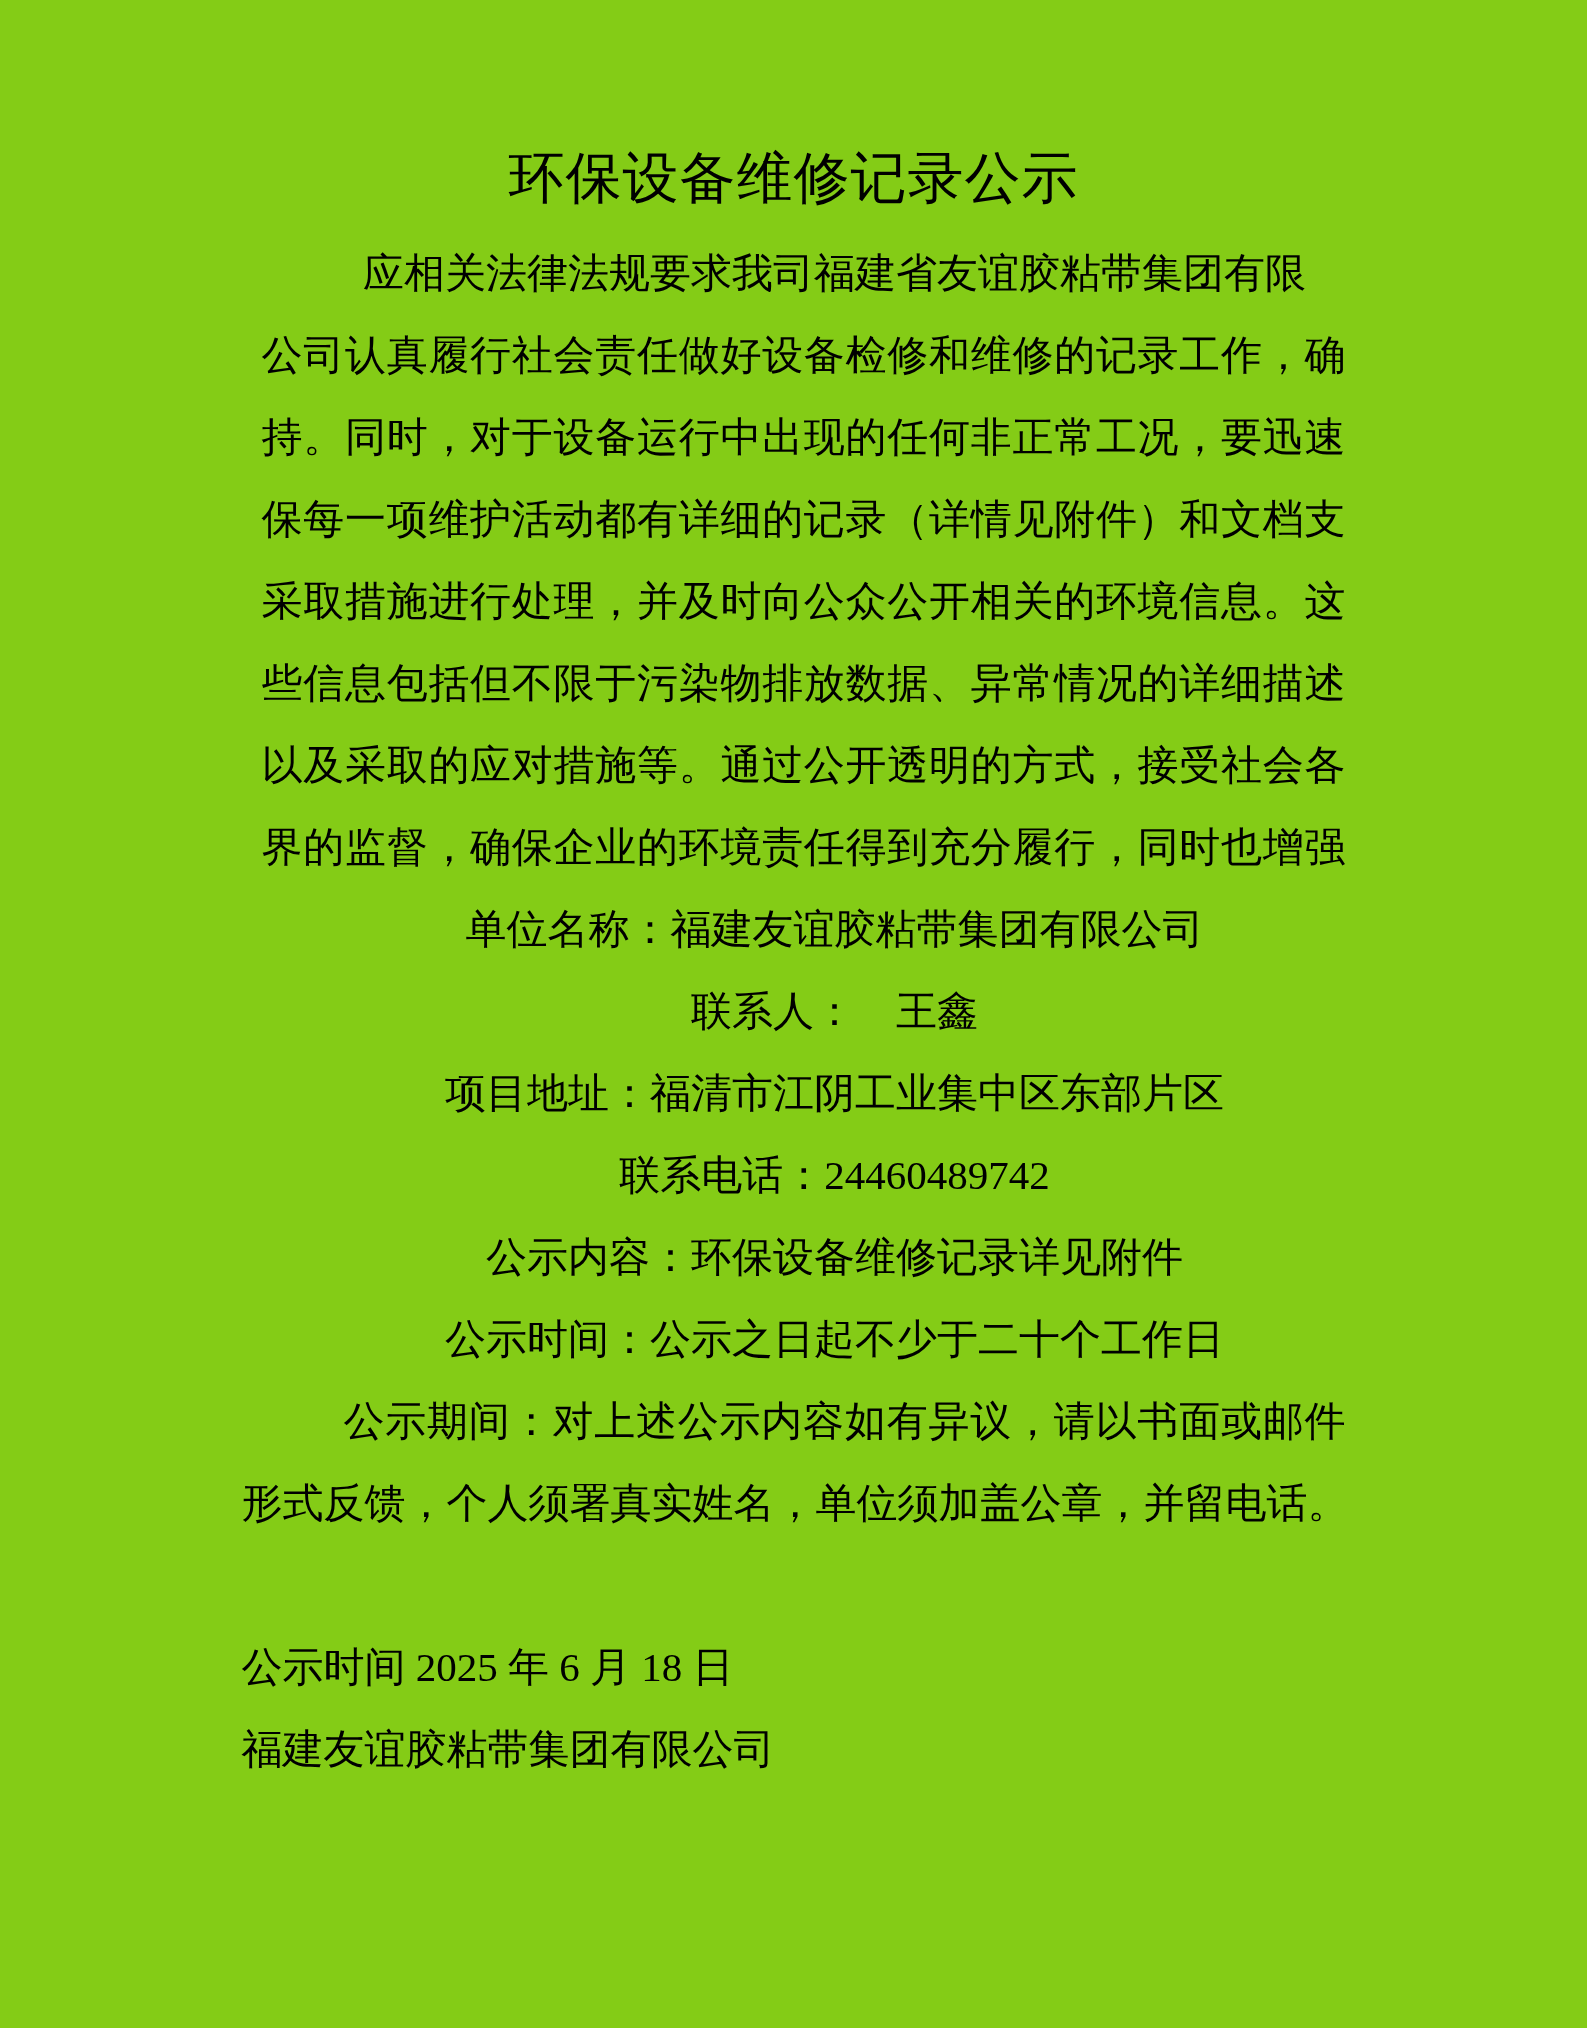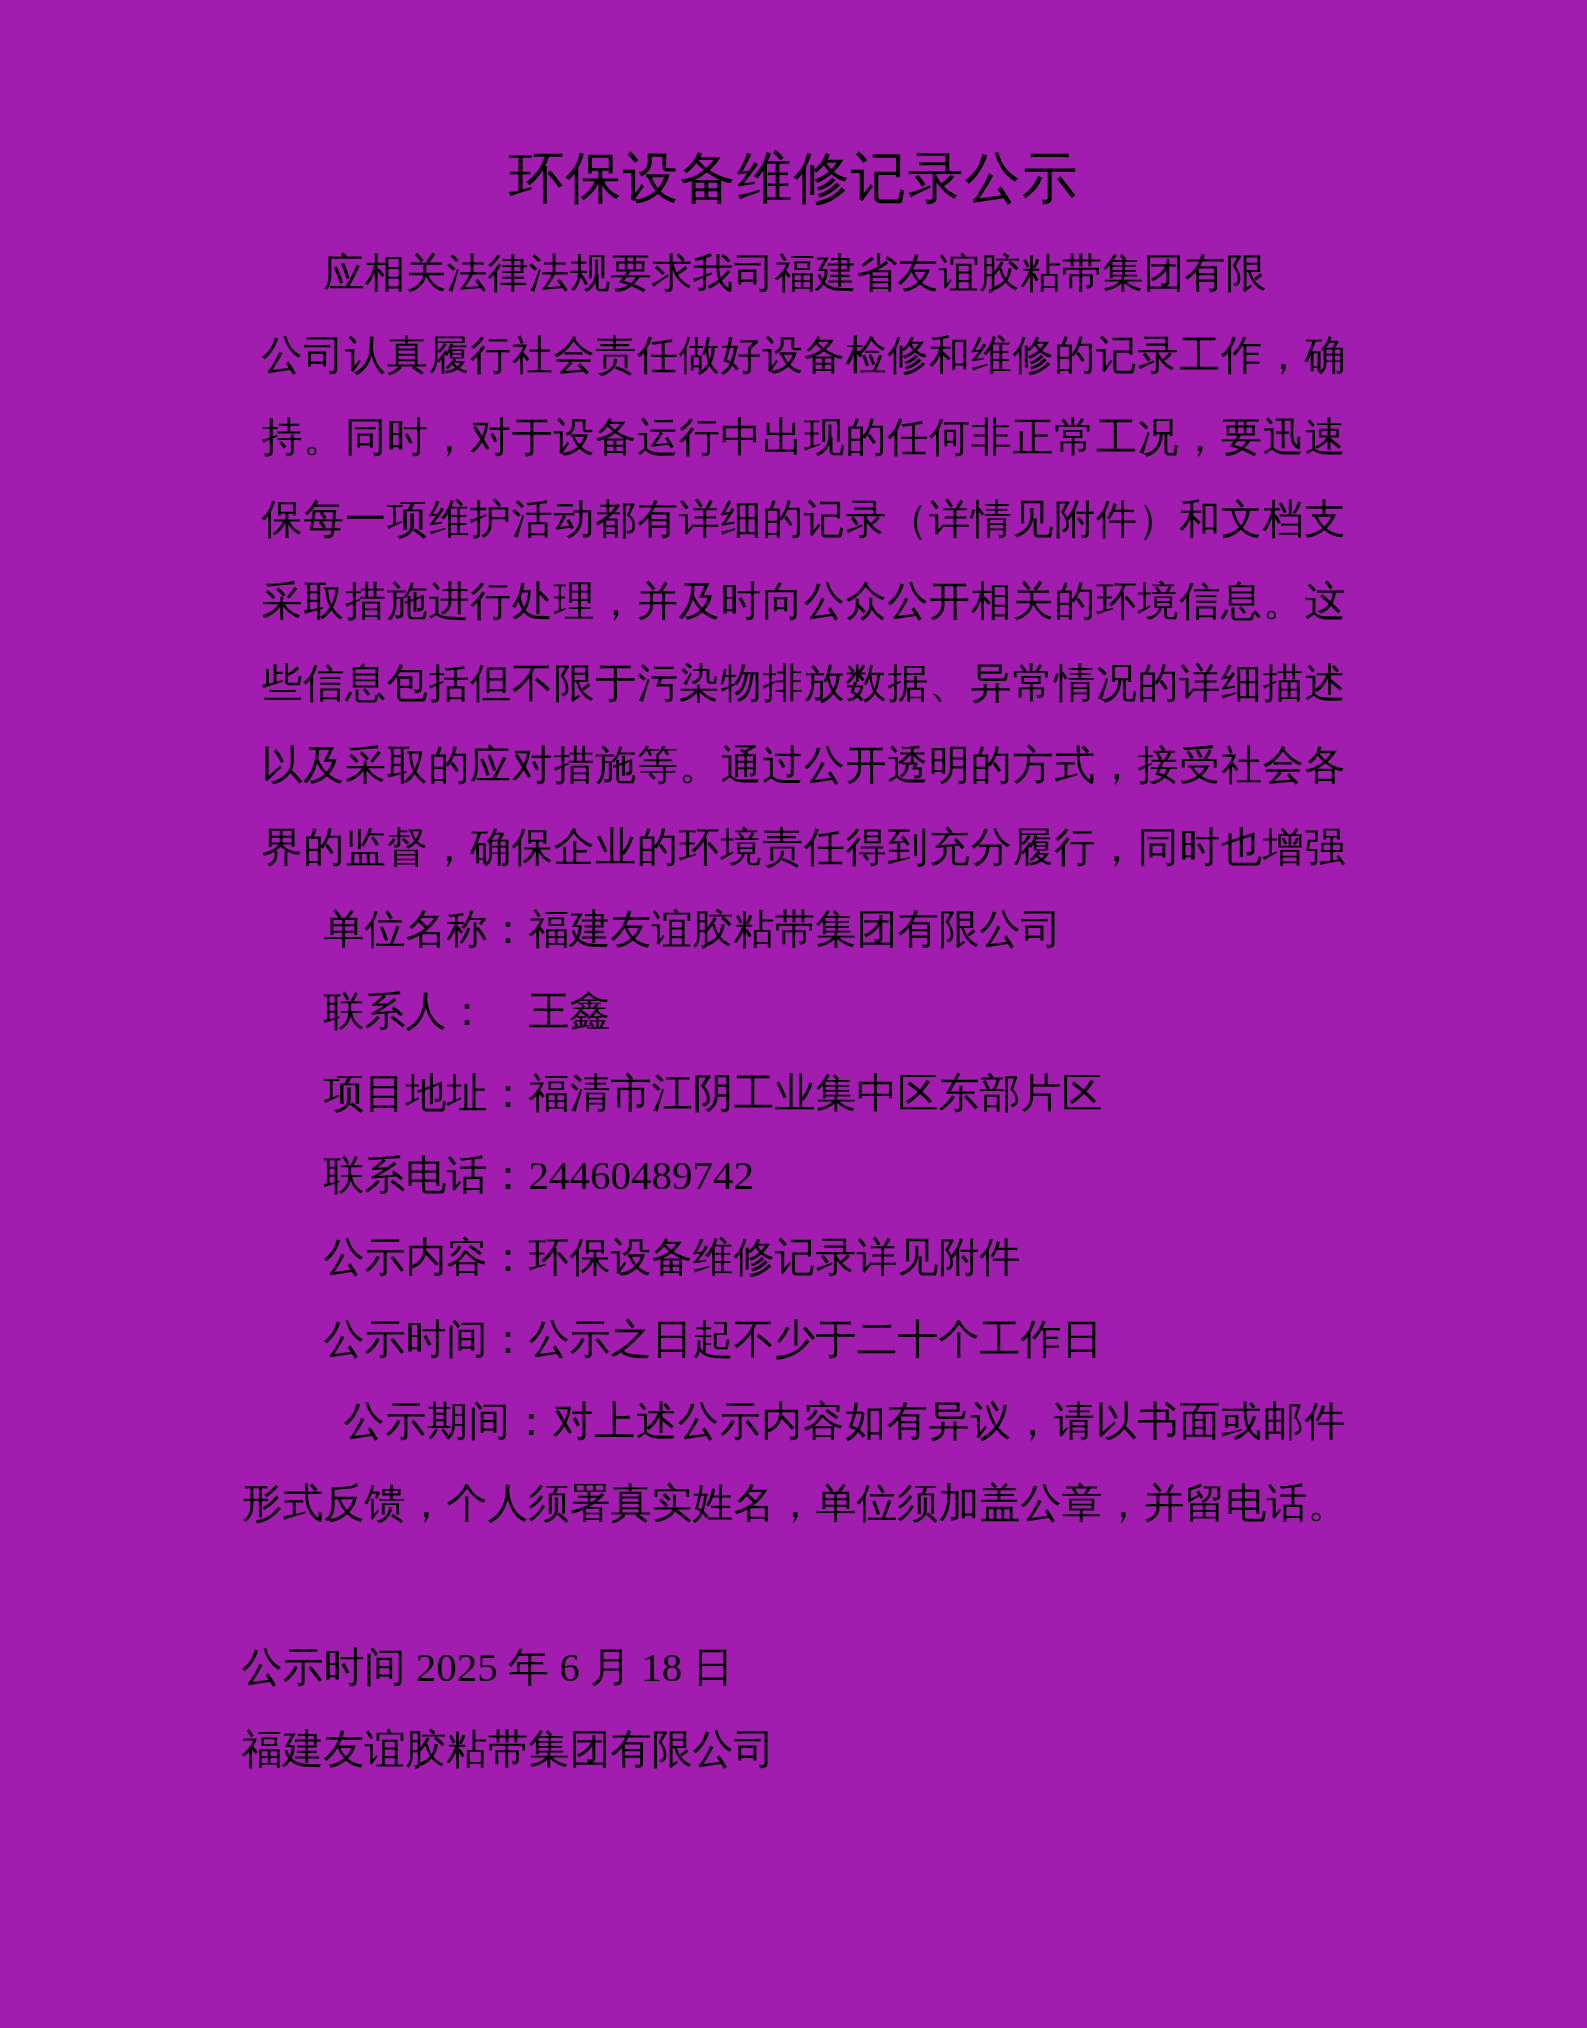--- a/index.html
+++ b/index.html
@@ -9,21 +9,21 @@
   body {
     width: 1587px;
     height: 2028px;
     background: #ffffff;
     color: #000000;
     font-family: "Liberation Serif", "DejaVu Serif", serif;
   }
   .page {
     width: 1587px;
     height: 2028px;
-    background: #a21caf;
+    background: #84cc16;
     overflow: hidden;
   }
   .content {
     width: 1104px;
     margin: 0 auto;
   }
   .title {
     padding-top: 146px;
     margin-bottom: 22px;
     font-size: 56px;
@@ -32,20 +32,21 @@
     font-weight: normal;
     letter-spacing: 1px;
   }
   .line {
     font-size: 41px;
     line-height: 82px;
     white-space: nowrap;
   }
   .indent {
     text-indent: 82px;
+    text-align: center;
   }
   .fill {
     white-space: normal;
     text-align: justify;
     text-align-last: justify;
     margin-left: 20px;
   }
   .right {
   }
   .spacer {

